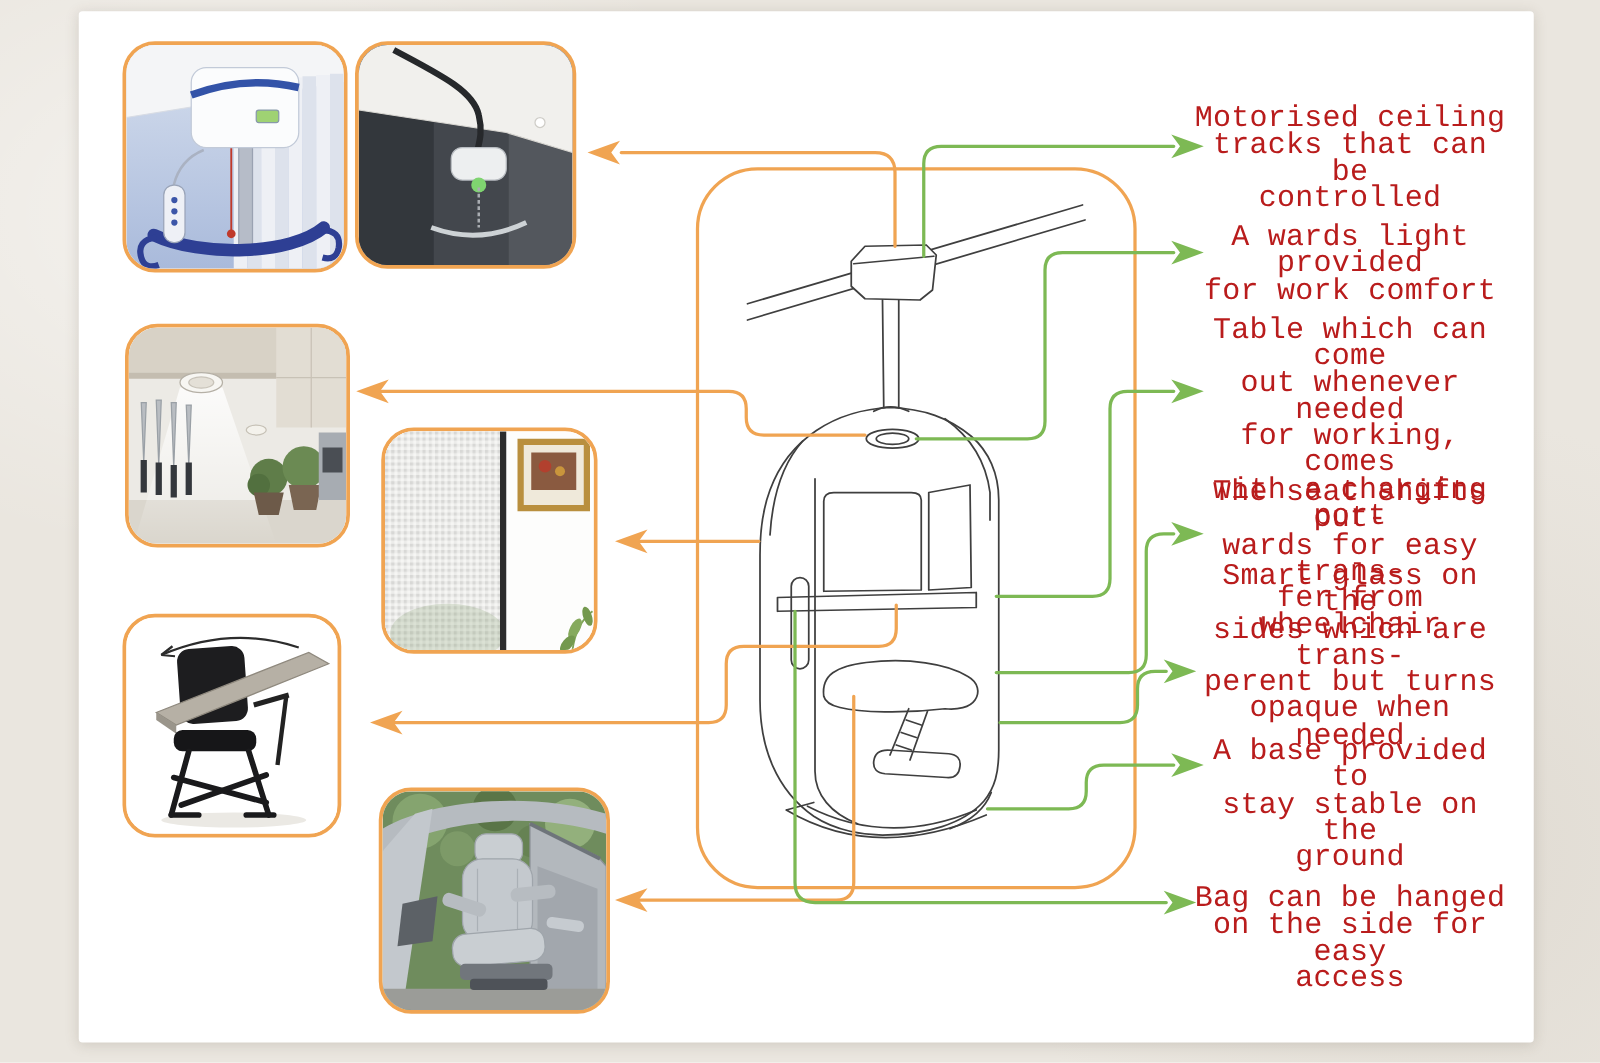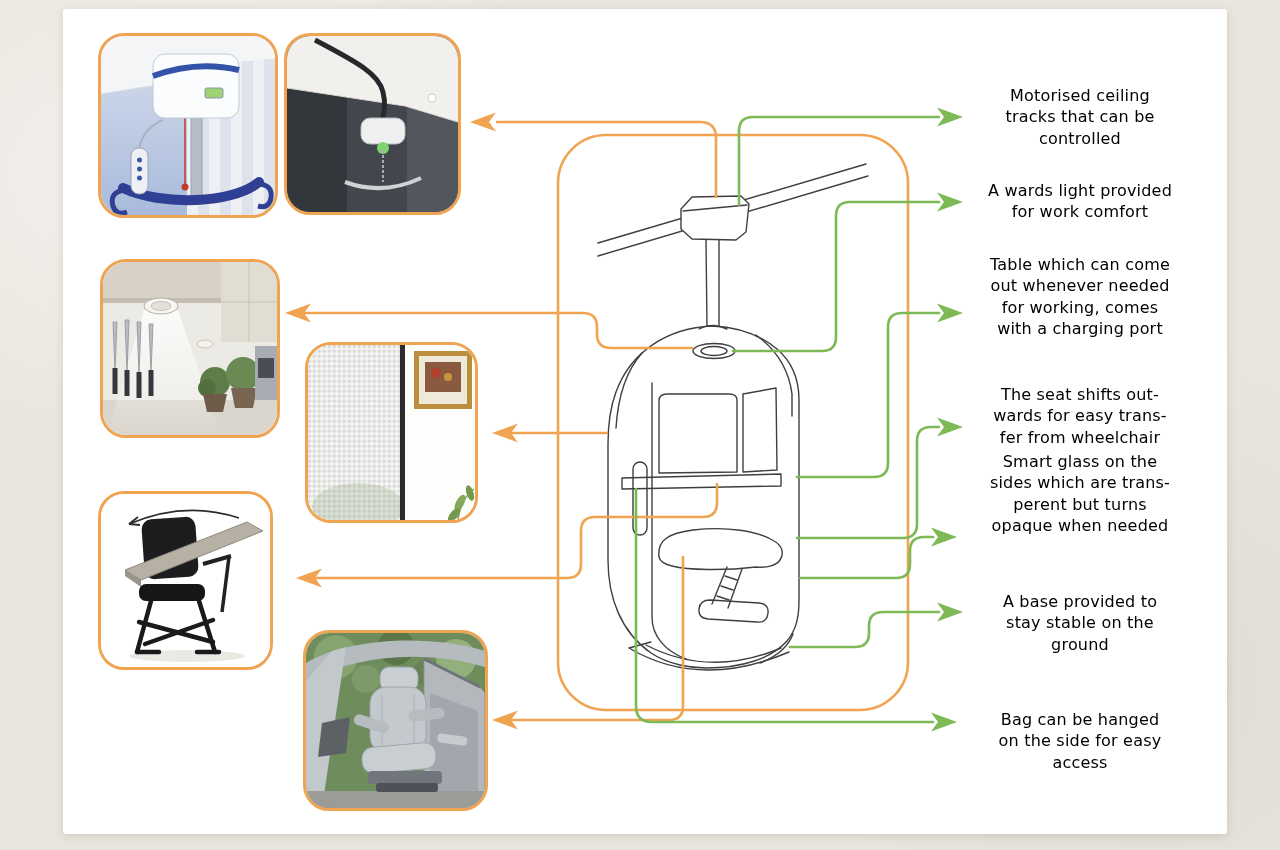--- a/index.html
+++ b/index.html
@@ -27,22 +27,22 @@
   .photo svg{display:block;width:100%;height:100%;}
   .p1{left:98px; top:33px; width:180px;height:185px;}
   .p2{left:284px;top:33px; width:177px;height:182px;}
   .p3{left:100px;top:259px;width:180px;height:179px;}
   .p4{left:305px;top:342px;width:173px;height:181px;}
   .p5{left:98px; top:491px;width:175px;height:179px;}
   .p6{left:303px;top:630px;width:185px;height:181px;}
   .overlay{position:absolute;left:0;top:0;width:1280px;height:850px;pointer-events:none;}
   .ann{
     position:absolute;left:955px;width:250px;text-align:center;
-    color:#000000;font-size:16px;line-height:21.3px;letter-spacing:.2px;
-    white-space:pre-line;font-weight:500;
+    color:#b91c1c;font-size:24px;line-height:21.3px;letter-spacing:.2px;
+    white-space:pre-line;font-weight:500;font-family:Liberation Mono, monospace;
   }
   .a1{top:85px;}  .a2{top:180px;} .a3{top:254px;}
   .a4{top:384px;} .a5{top:451px;} .a6{top:591px;} .a7{top:693px;margin-top:16px;}
 </style>
 </head>
 <body>
 
 <div class="page-bg"></div>
 <div class="card"></div>
 

